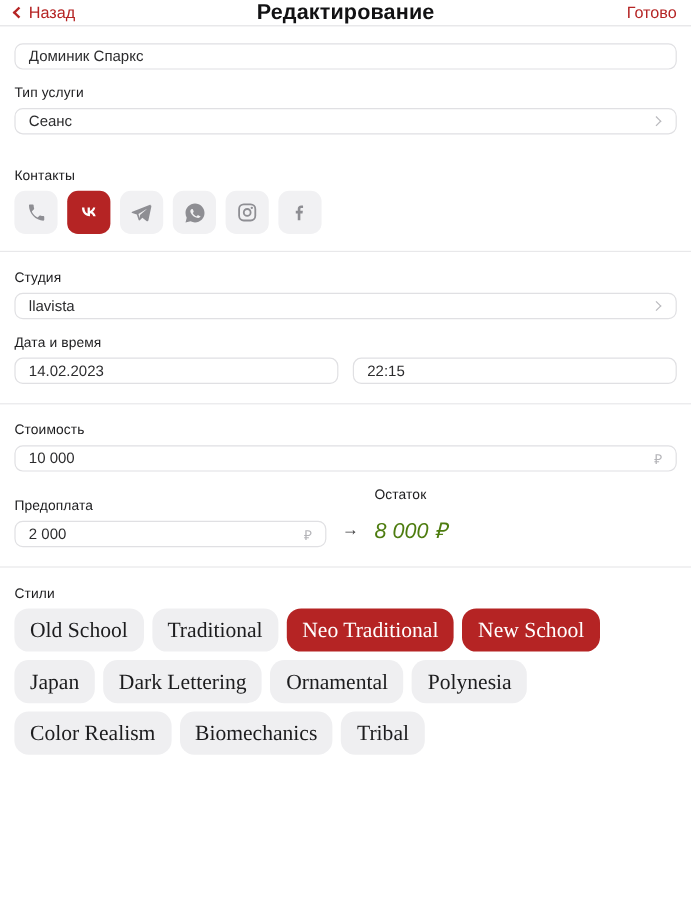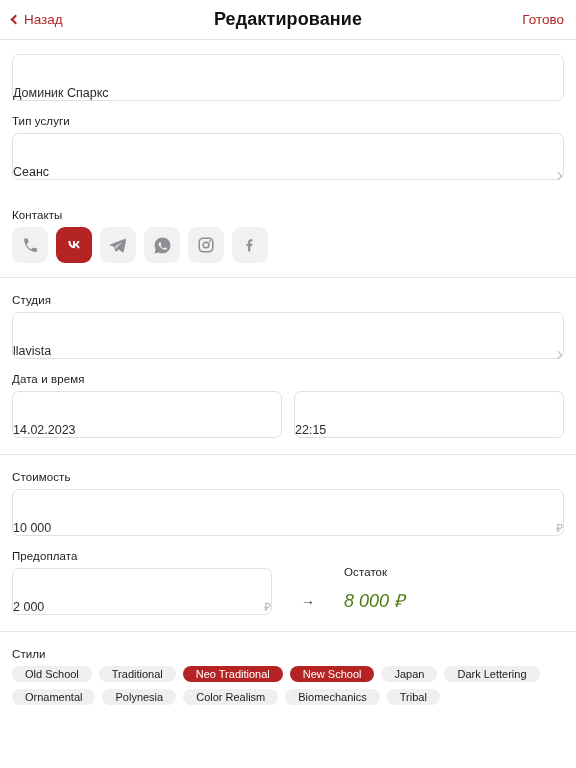--- a/index.html
+++ b/index.html
@@ -13,21 +13,21 @@
   body {
     font-family: "Liberation Sans", sans-serif;
     background: #ffffff;
     color: #1c1c1e;
     -webkit-font-smoothing: antialiased;
   }
 
   
   .navbar {
     position: relative;
-    height: 40px;
+    height: 22px;
     display: flex;
     align-items: center;
     justify-content: space-between;
     padding: 0 12px;
     background: #ffffff;
     border-bottom: 1px solid #e3e3e5;
   }
   .nav-back {
     display: flex;
     align-items: center;
@@ -81,27 +81,27 @@
   }
 
   .field-label {
     font-size: 11.5px;
     color: #1c1c1e;
     margin-bottom: 6px;
     letter-spacing: 0.1px;
   }
 
   .input-box {
-    height: 47px;
+    height: 22px;
     border: 1px solid #e0e0e3;
     border-radius: 7px;
     background: #ffffff;
     display: flex;
-    align-items: flex-end;
-    padding: 0 0;
+    align-items: center;
+    padding: 0 11px;
     font-size: 12.5px;
     color: #2c2c2e;
     position: relative;
   }
   .input-box .val { flex: 1; white-space: nowrap; overflow: hidden; }
 
   .chev-right {
     width: 6px;
     height: 6px;
     border-top: 1.6px solid #b9b9bd;
@@ -140,21 +140,21 @@
   .row2 {
     display: flex;
     gap: 12px;
   }
   .row2 > * { flex: 1 1 0; min-width: 0; }
 
   
   .prepay-wrap {
     display: flex;
     align-items: flex-end;
-    gap: 16px;
+    gap: 0;
   }
   .prepay-col { width: 260px; flex: 0 0 260px; }
   .arrow-col {
     width: 40px;
     flex: 0 0 40px;
     display: flex;
     align-items: center;
     justify-content: center;
     height: 31px;
     color: #3a3a3c;
@@ -200,30 +200,31 @@
   .plus-circle::before { width: 13px; height: 1.6px; }
   .plus-circle::after  { width: 1.6px; height: 13px; }
 
   
   .chips {
     display: flex;
     flex-wrap: wrap;
     gap: 7px;
   }
   .chip {
-    height: 16px;
+    height: 36px;
     padding: 0 13px;
     border-radius: 12px;
     background: #efeff1;
     color: #1c1c1e;
-    font-size: 11px;
+    font-size: 18px;
     display: inline-flex;
     align-items: center;
     white-space: nowrap;
     cursor: pointer;
+    font-family: Liberation Serif, serif;
   }
   .chip.sel {
     background: #b52424;
     color: #ffffff;
   }
 
   .mt14 { margin-top: 14px; }
   .mt12 { margin-top: 12px; }
   .mt16 { margin-top: 16px; }
   .mb14 { margin-bottom: 14px; margin-top: 29px; }

